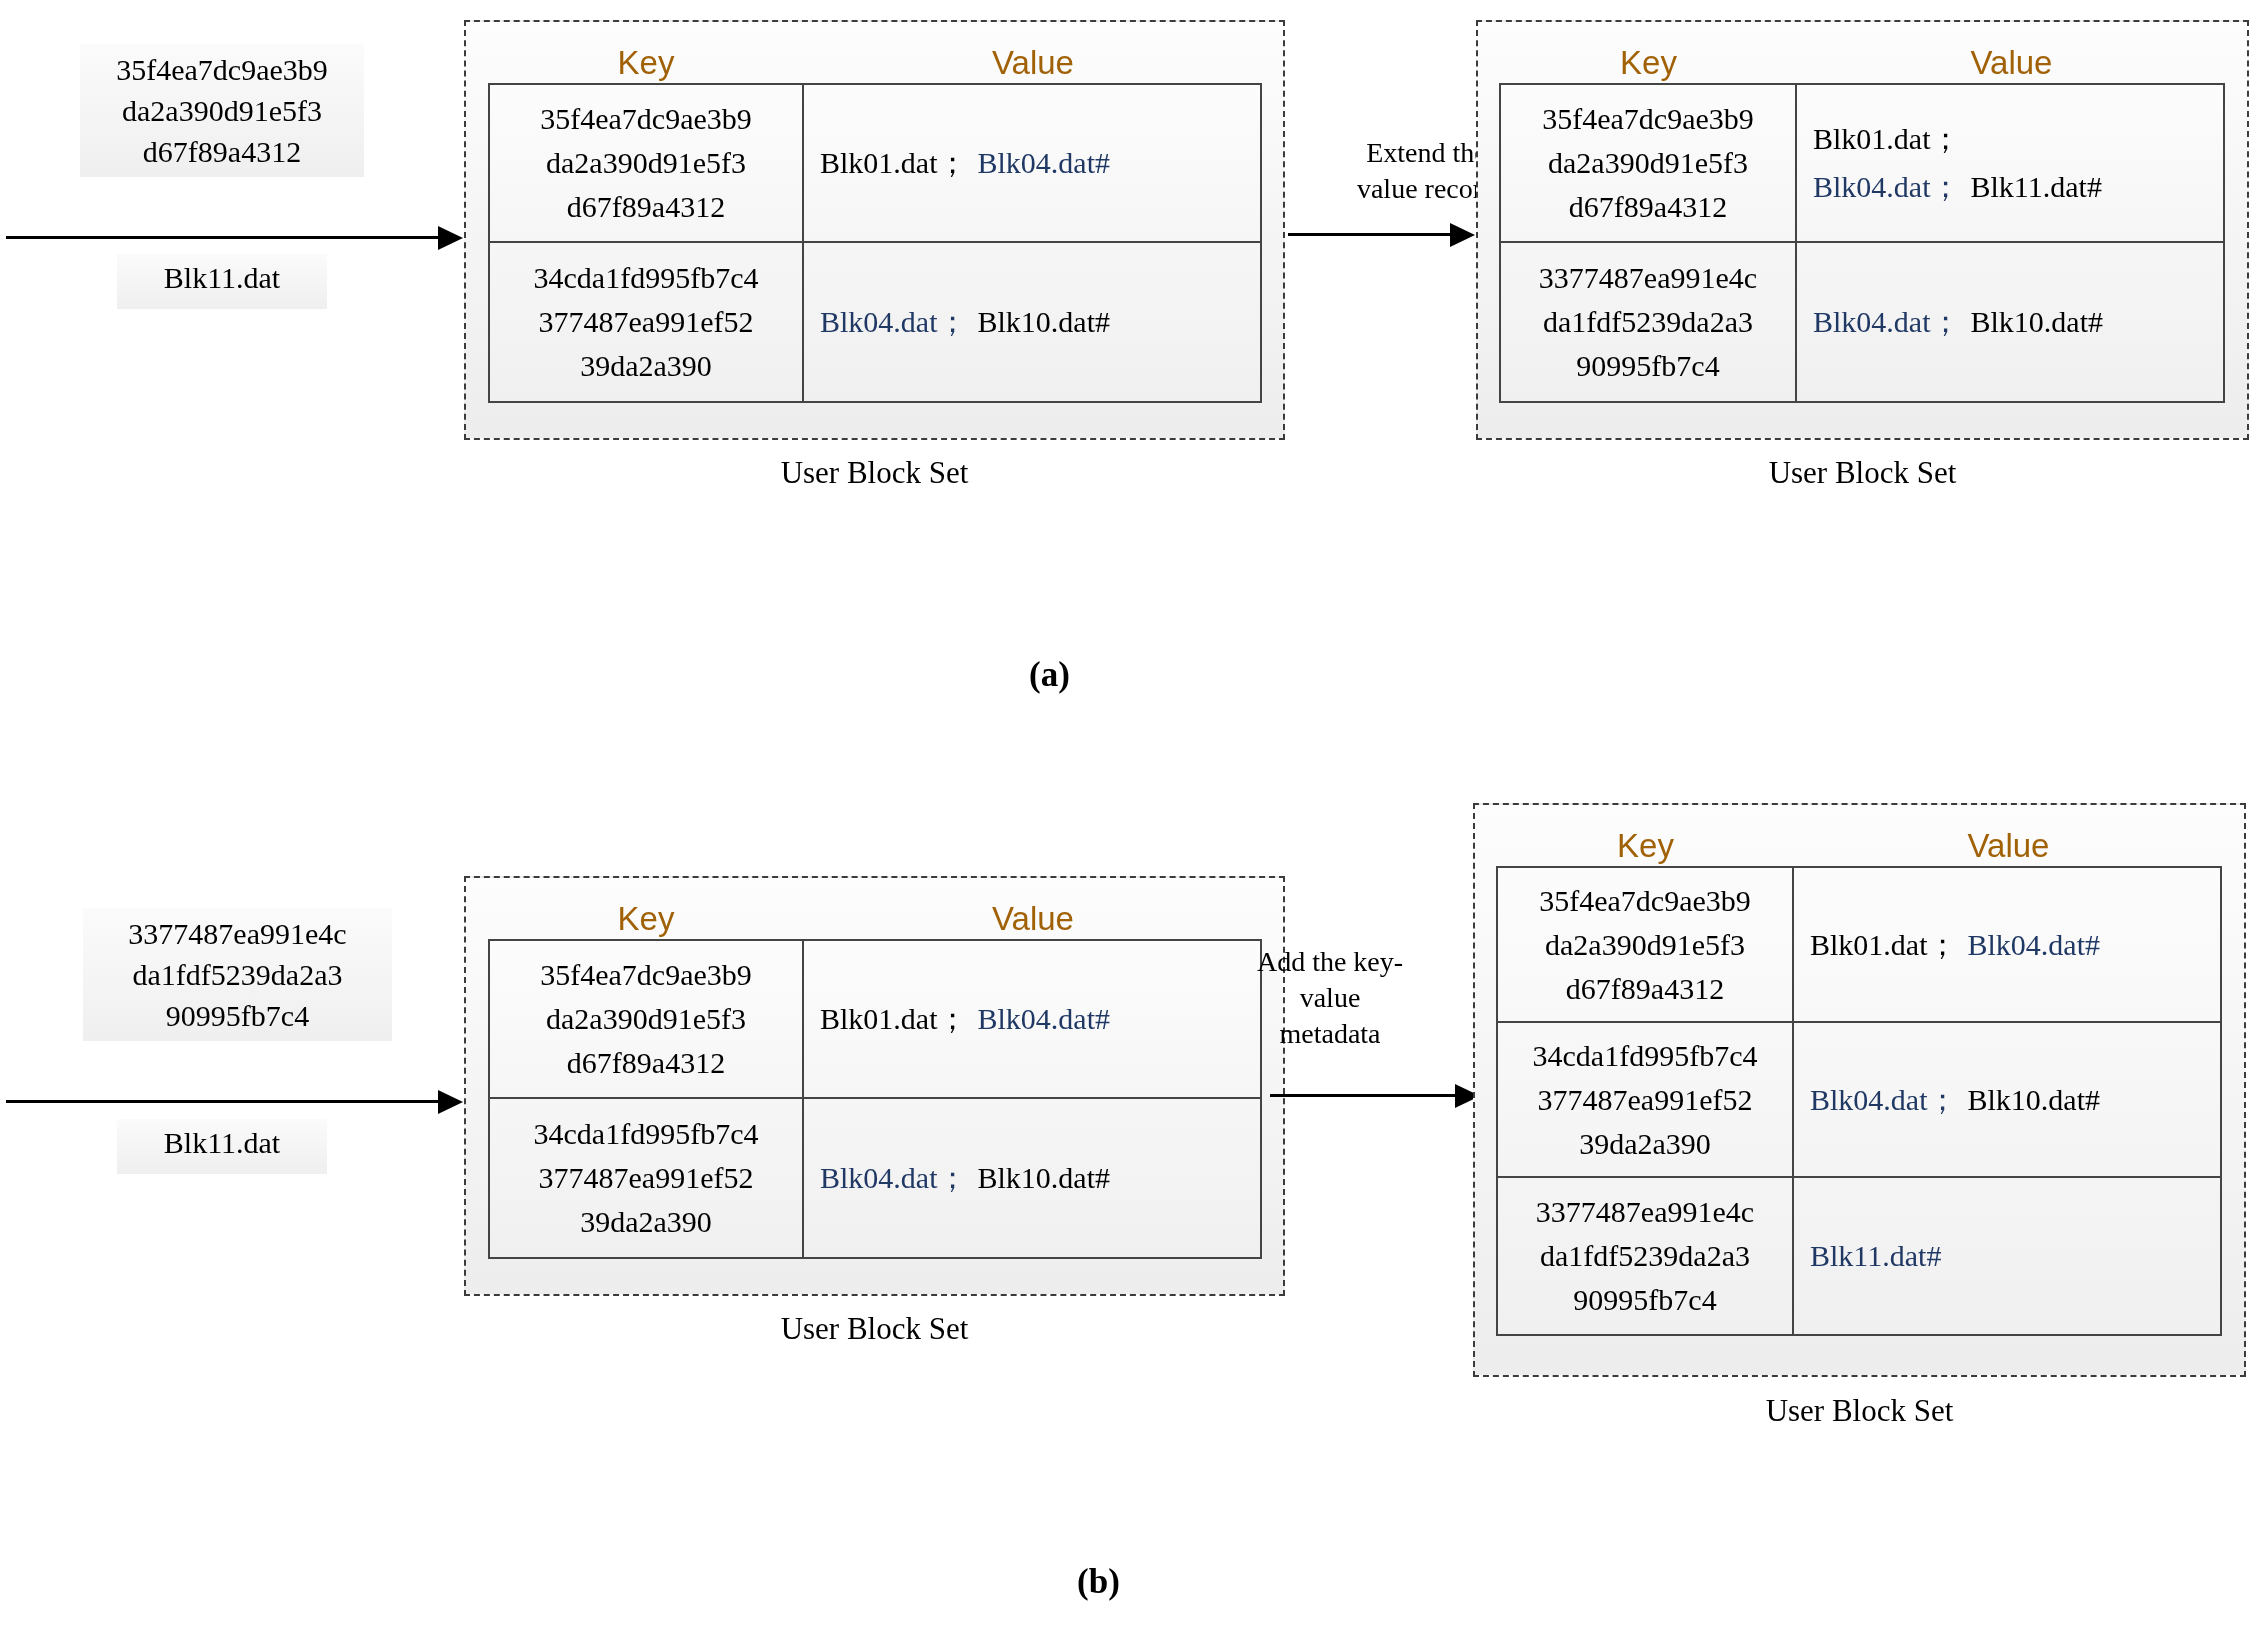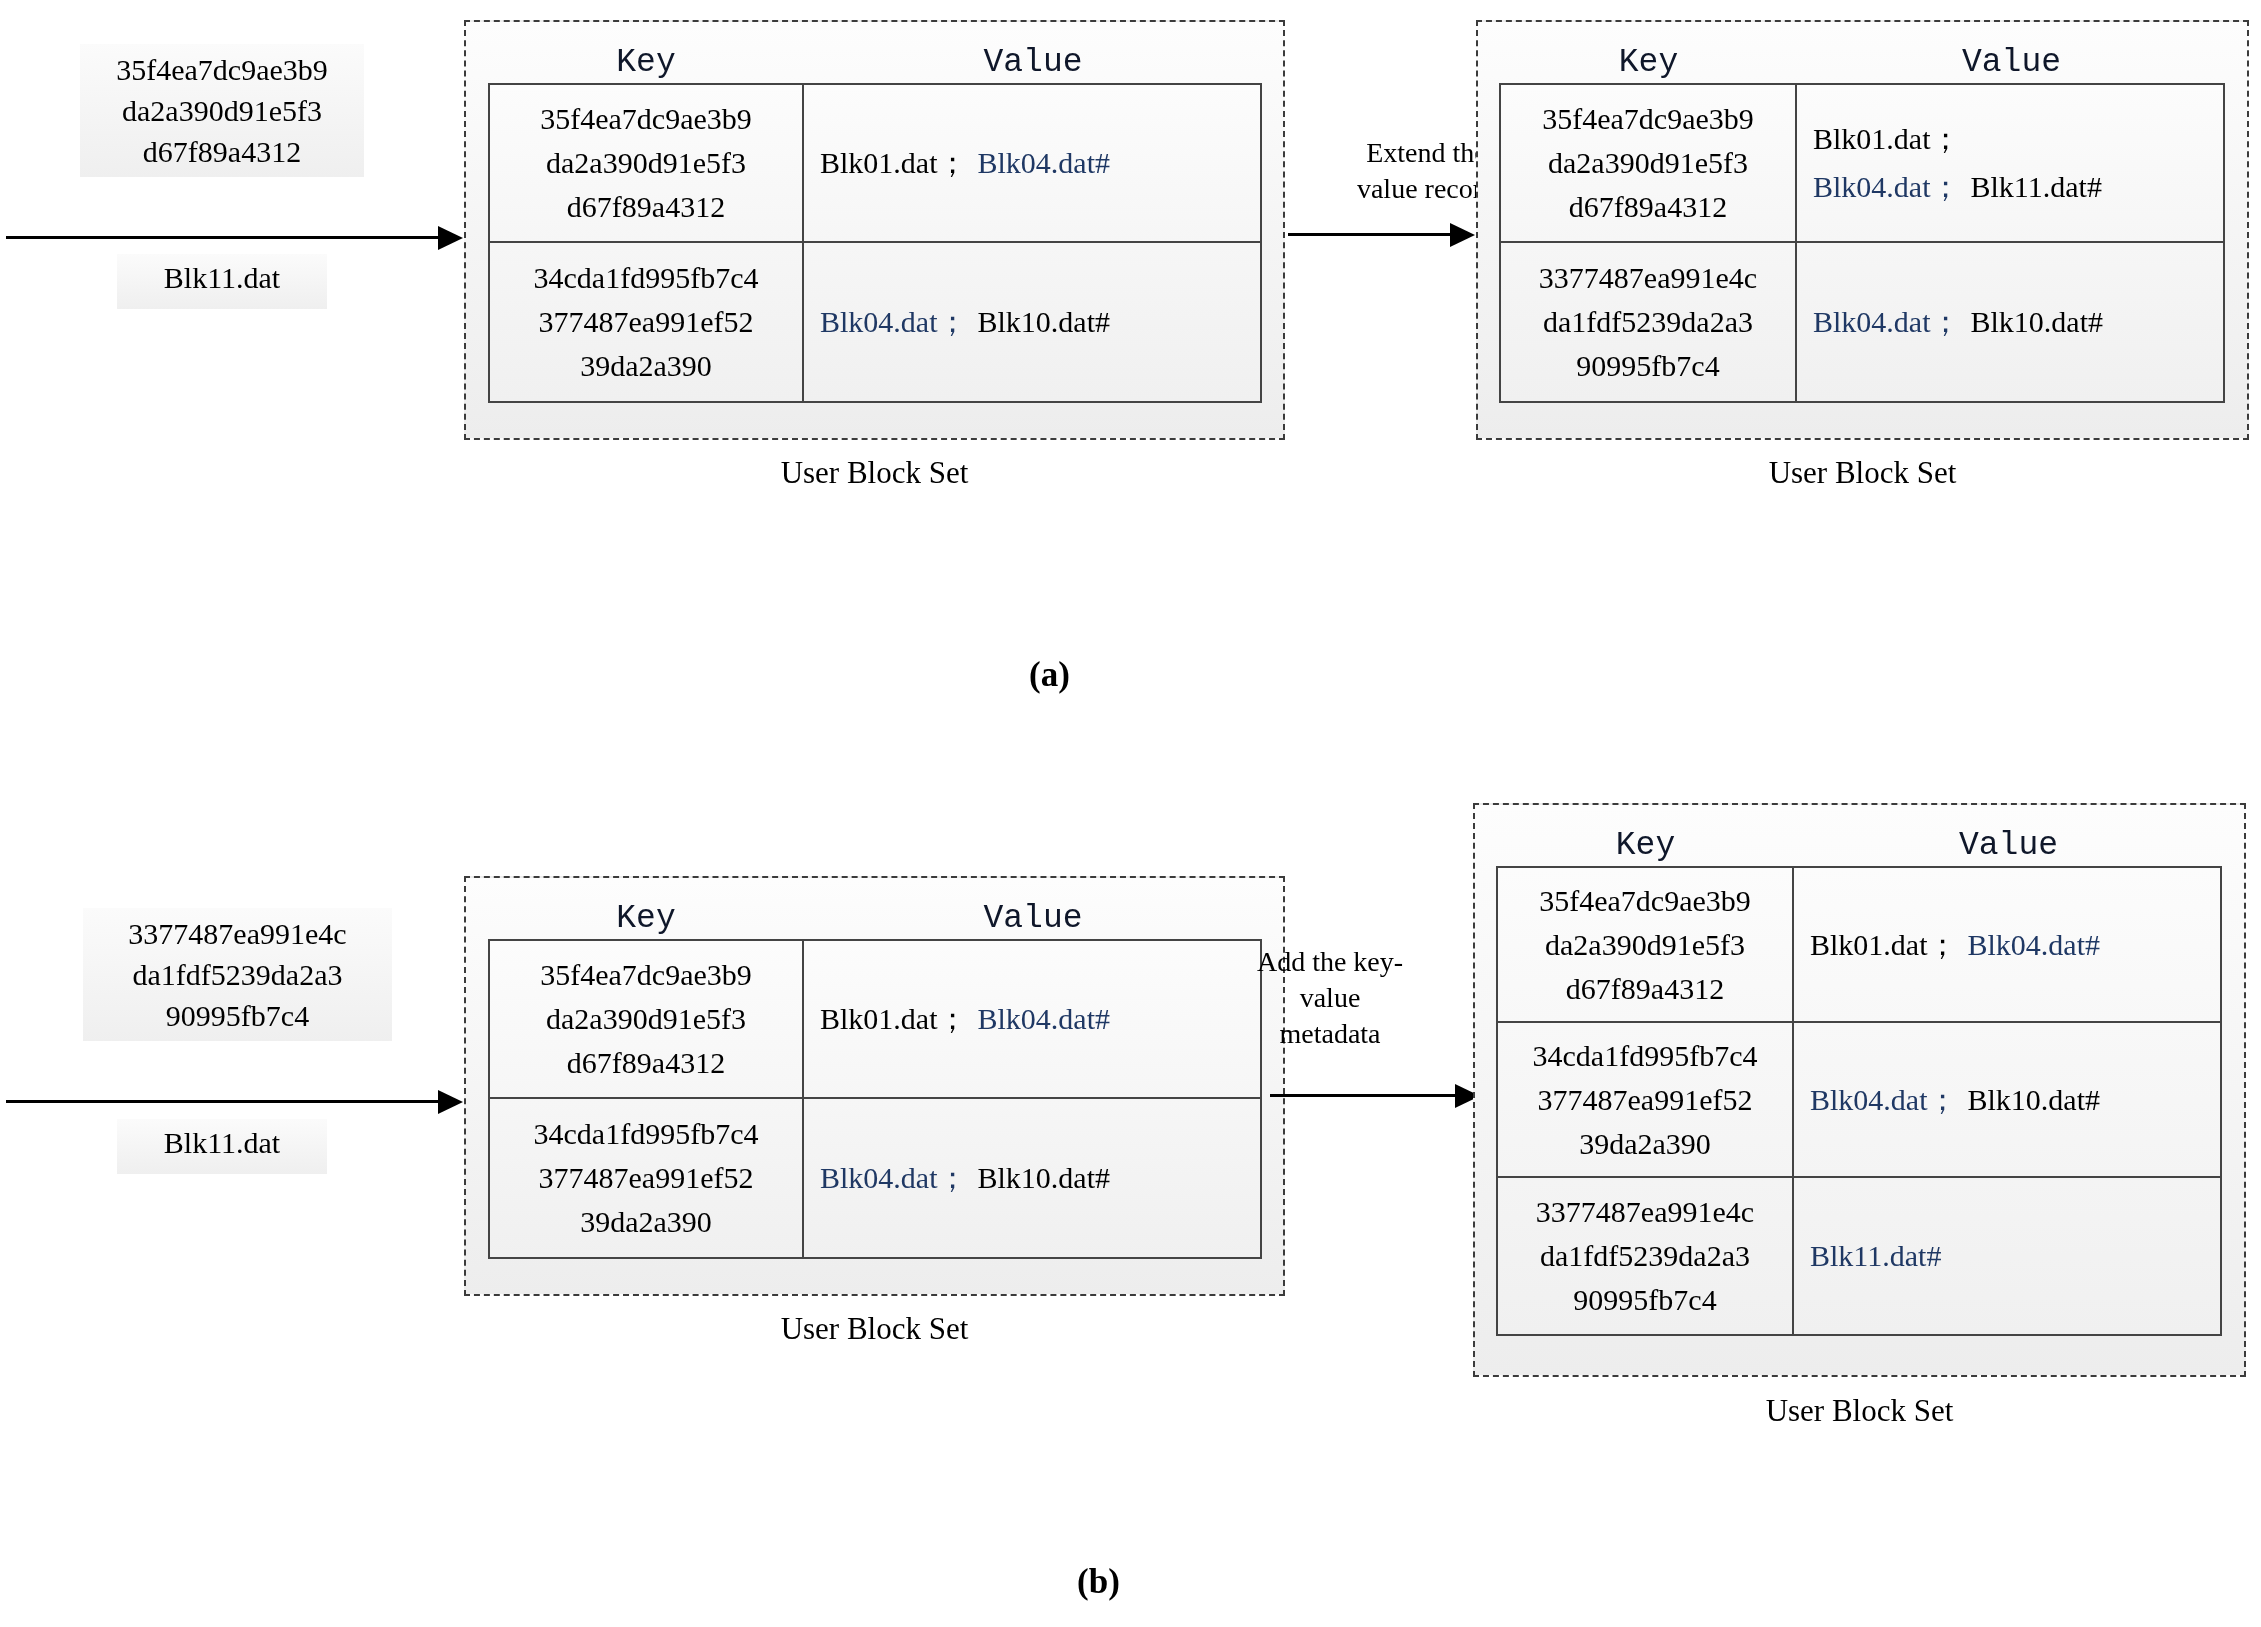--- a/index.html
+++ b/index.html
@@ -59,25 +59,25 @@
   .kvtable{
     position:absolute;
     border-collapse:collapse;
     box-sizing:border-box;
   }
   .kvtable .hdr{
     display:flex;
     width:100%;
   }
   .kvtable .hdr div{
-    font-family:Liberation Mono, monospace;
+    font-family:Liberation Sans, sans-serif;
     font-size:33px;
     line-height:40px;
     text-align:center;
-    color:#0f172a;
+    color:#a16207;
   }
   .grid{
     display:flex;
     flex-direction:column;
     border:2.5px solid #444;
     box-sizing:border-box;
     background:linear-gradient(#fcfcfc,#f0f0f0);
   }
   .row{
     display:flex;

